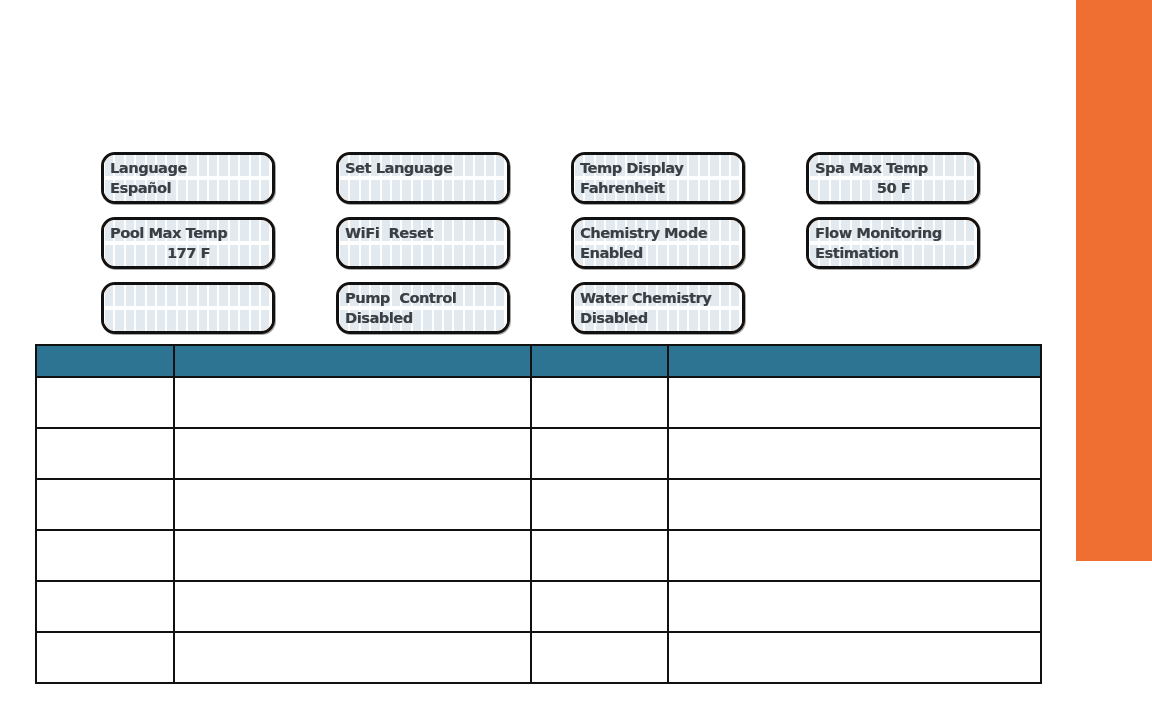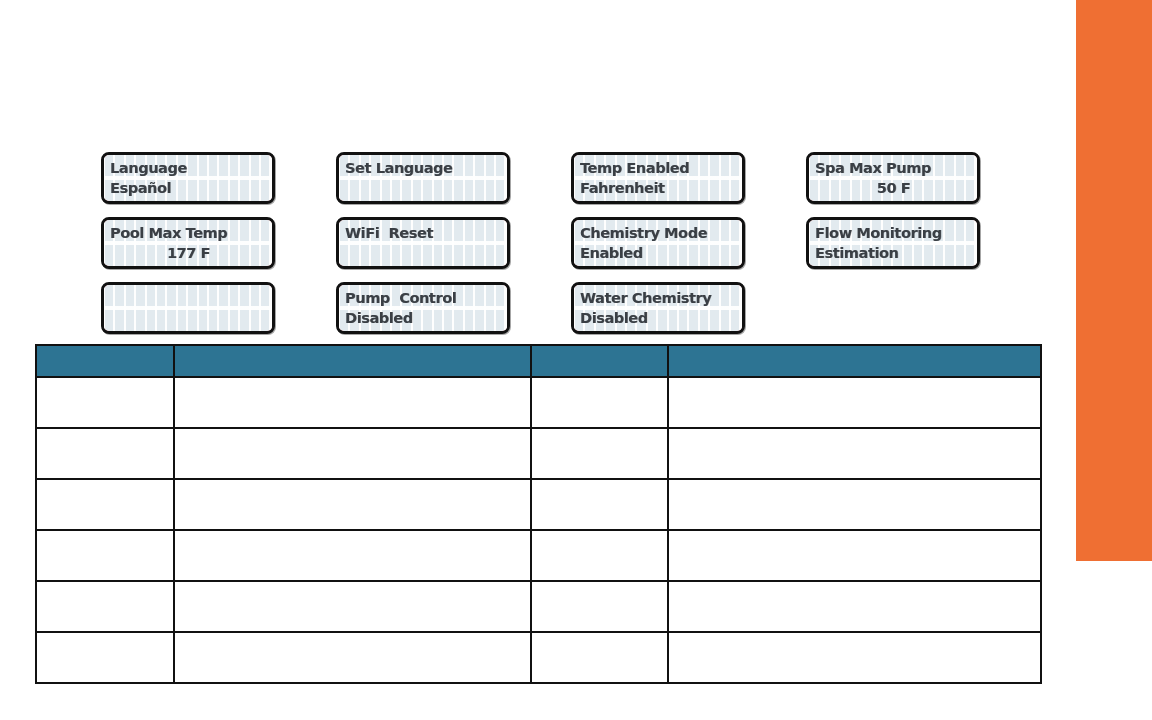--- a/index.html
+++ b/index.html
@@ -38,22 +38,22 @@
     column-gap: 61px;
     row-gap: 13px;
   }
 
   .lcd-cell {
     position: relative;
     box-sizing: border-box;
     width: 174px;
     height: 52px;
     border: 3px solid #111111;
-    border-radius: 8px;
-    background: #fca5a5;
+    border-radius: 14px;
+    background: #f97316;
     overflow: hidden;
     box-shadow: 1px 1px 0 rgba(0,0,0,0.35);
   }
 
   
   .lcd-cell .lcd-grid-bg {
     position: absolute;
     inset: 0;
     background-color: #e2eaef;
     background-image:
@@ -152,28 +152,28 @@
     <div class="lcd-cell">
       <div class="lcd-grid-bg"></div>
       <div class="lcd-text">
         <div class="lcd-line"><span class="seg-left">Set Language</span><span class="seg-right"></span></div>
         <div class="lcd-line"><span class="seg-left"></span><span class="seg-right"></span></div>
       </div>
     </div>
     <div class="lcd-cell">
       <div class="lcd-grid-bg"></div>
       <div class="lcd-text">
-        <div class="lcd-line"><span class="seg-left">Temp Enabled</span><span class="seg-right"></span></div>
+        <div class="lcd-line"><span class="seg-left">Temp Display</span><span class="seg-right"></span></div>
         <div class="lcd-line"><span class="seg-left">Fahrenheit</span><span class="seg-right"></span></div>
       </div>
     </div>
     <div class="lcd-cell">
       <div class="lcd-grid-bg"></div>
       <div class="lcd-text">
-        <div class="lcd-line"><span class="seg-left">Spa Max Pump</span><span class="seg-right"></span></div>
+        <div class="lcd-line"><span class="seg-left">Spa Max Temp</span><span class="seg-right"></span></div>
         <div class="lcd-line align-right"><span class="seg-left">50 F</span><span class="seg-right"></span></div>
       </div>
     </div>
     <div class="lcd-cell">
       <div class="lcd-grid-bg"></div>
       <div class="lcd-text">
         <div class="lcd-line"><span class="seg-left">Pool Max Temp</span><span class="seg-right"></span></div>
         <div class="lcd-line align-right"><span class="seg-left">177 F</span><span class="seg-right"></span></div>
       </div>
     </div>

